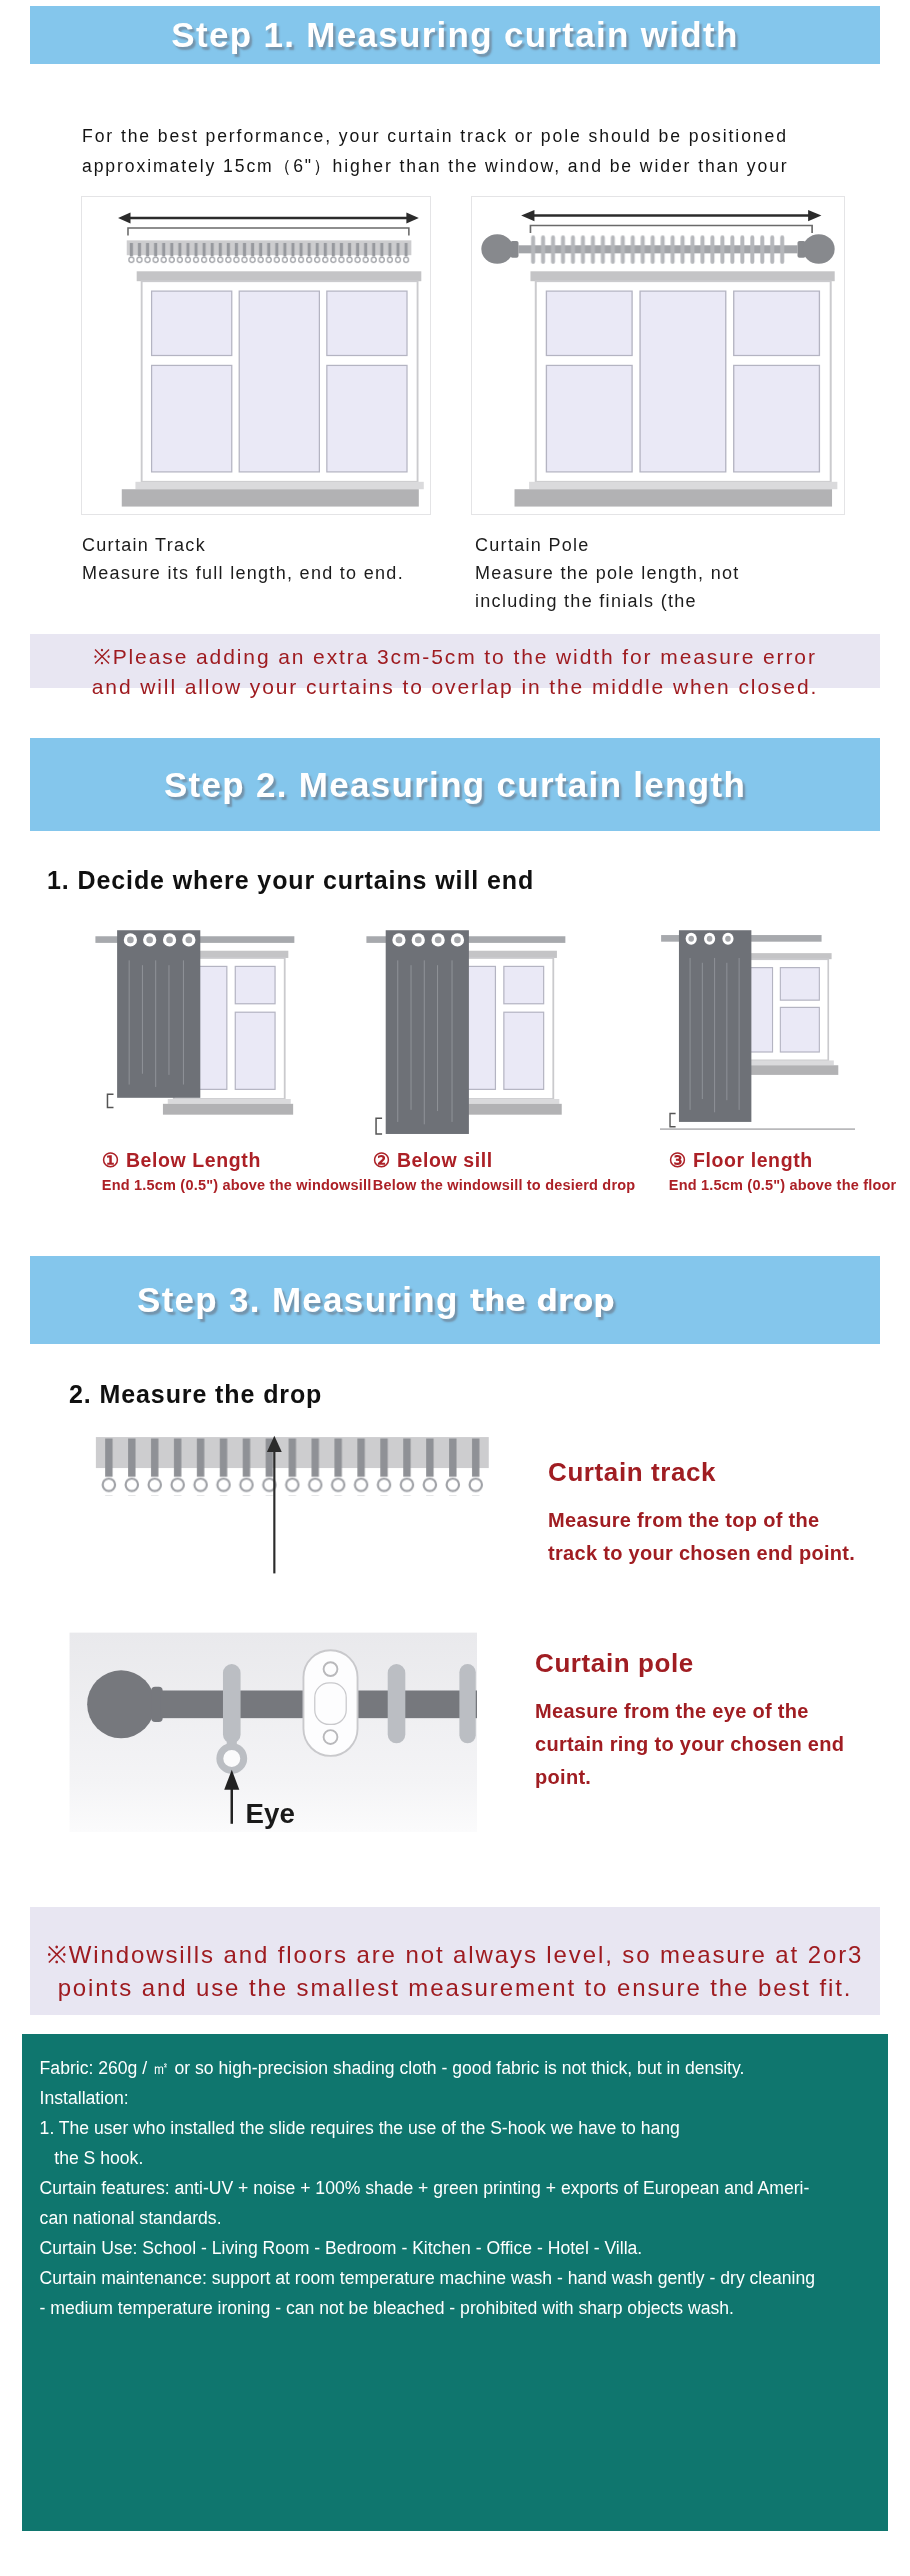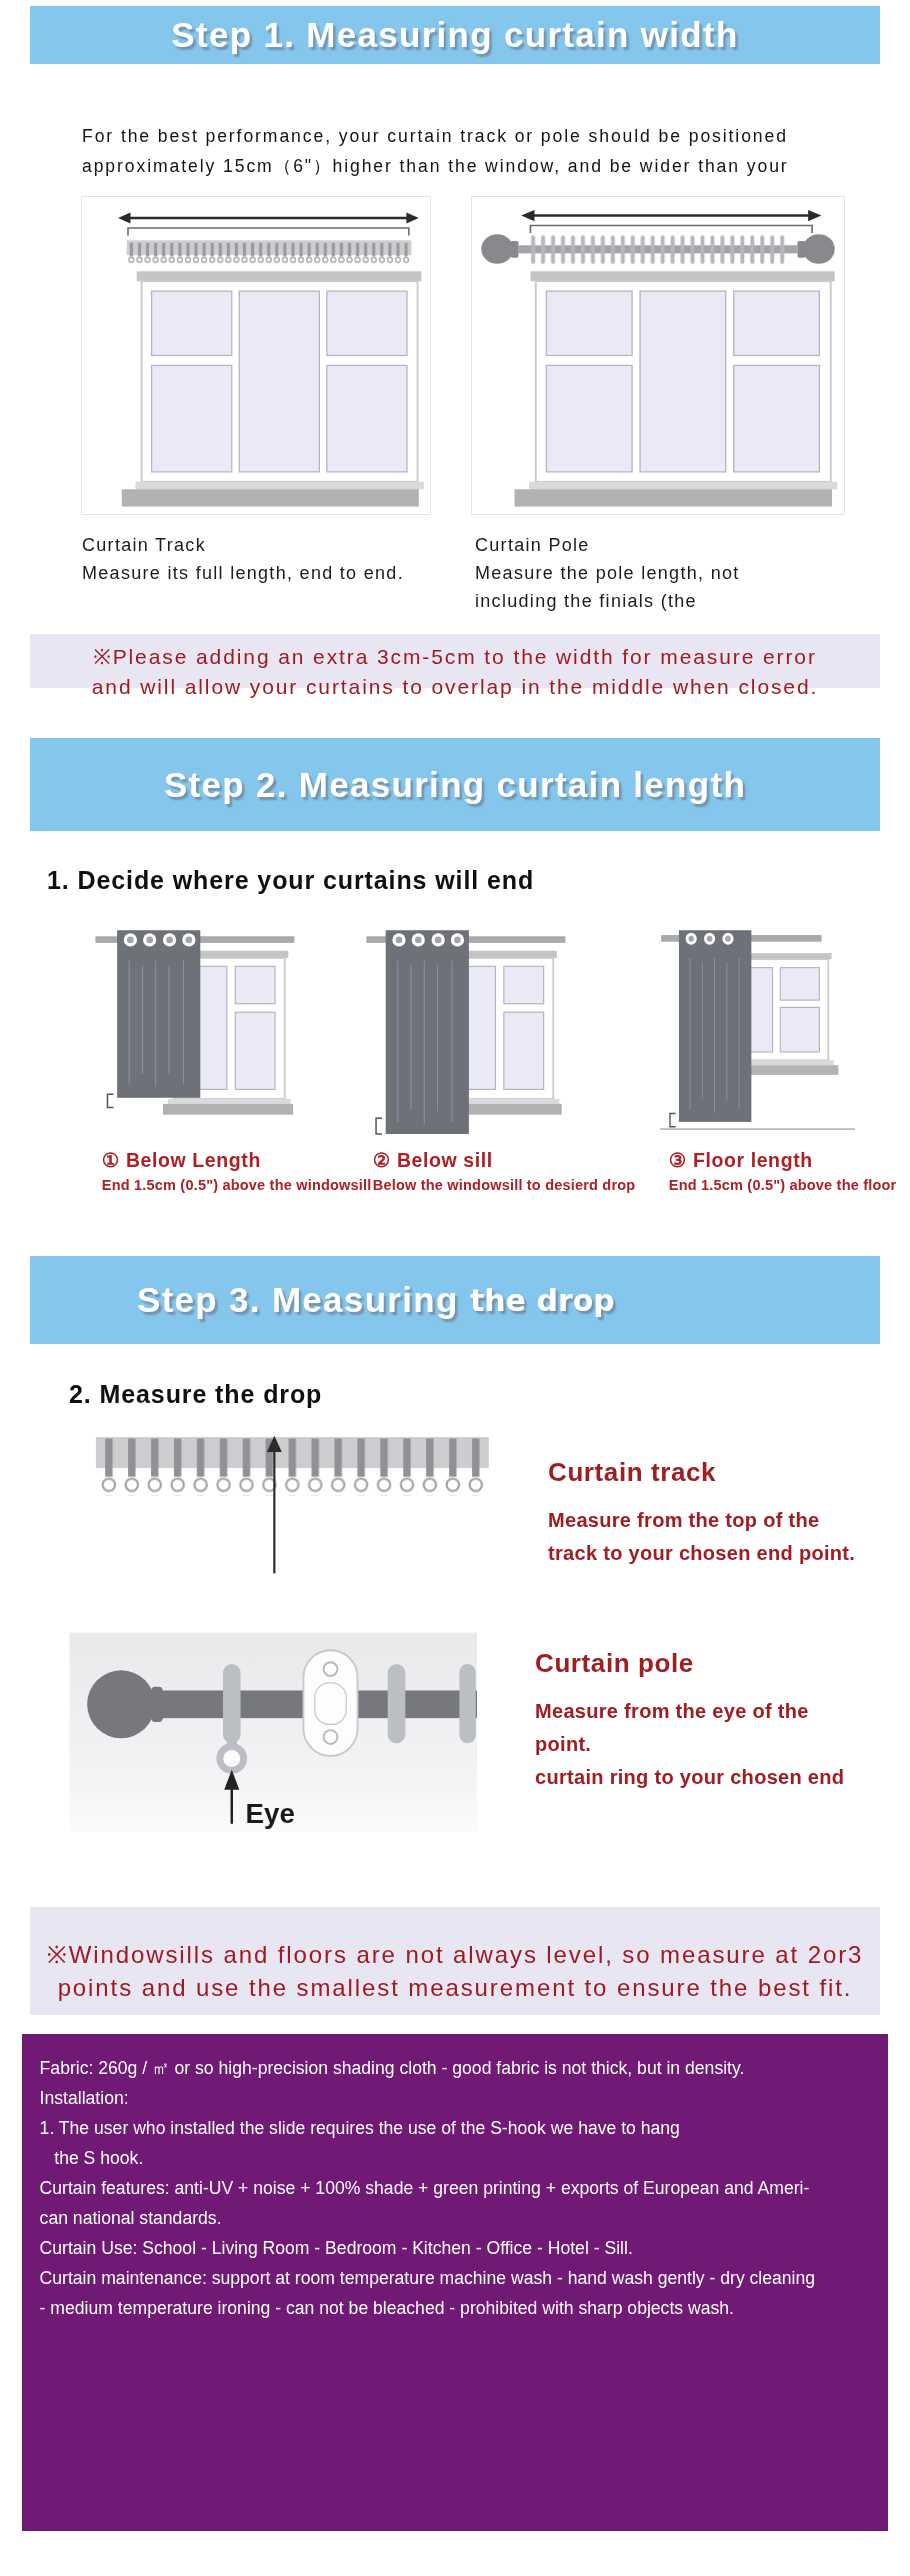--- a/index.html
+++ b/index.html
@@ -53,21 +53,21 @@
   .mrow { display:flex; align-items:flex-start; }
   #trackrow { margin:22.6px 0 0 81px; }
   #polerow  { margin:39px 0 0 62px; }
   .minfo { margin-left:58px; }
   #trackrow .minfo { margin-top:25px; }
   #polerow  .minfo { margin-top:33px; }
   .rtitle { color:#A01D22; font-weight:bold; font-size:26px; letter-spacing:0.6px; }
   .rbody  { margin-top:16.4px; color:#A01D22; font-weight:bold; font-size:20px; line-height:33px; letter-spacing:0.3px; white-space:nowrap; }
 
   .details {
-    margin:19px 22px 0 22px; height:497px; background:#701a75;
+    margin:19px 22px 0 22px; height:497px; background:#0f766e;
     padding:19px 17.6px; color:#fff;
   }
   .details .dline { font-size:17.6px; line-height:30px; white-space:pre-wrap; }
 </style>
 </head>
 <body>
 
 <div class="banner" id="banner1">
   <div class="btitle">Step 1. Measuring curtain width</div>
 </div>
@@ -347,35 +347,35 @@
     <g>
       <line x1="270" y1="332" x2="270" y2="256" stroke="#222" stroke-width="4"></line>
       <polygon points="270,246 258,278 282,278" fill="#222"></polygon>
     </g>
     <text x="292" y="330" font-size="44" font-weight="bold" fill="#1A1A1A">Eye</text>
   </svg>
   <div class="minfo">
     <div class="rtitle">Curtain pole</div>
     <div class="rbody">
       <div>Measure from the eye of the</div>
+      <div>curtain ring to your chosen end</div>
       <div>point.</div>
-      <div>curtain ring to your chosen end</div>
     </div>
   </div>
 </div>
 
 <div class="note" id="note2">
   <div>※Windowsills and floors are not always level, so measure at 2or3</div>
   <div>points and use the smallest measurement to ensure the best fit.</div>
 </div>
 
 <div class="details">
   <div class="dline">Fabric: 260g / ㎡ or so high-precision shading cloth - good fabric is not thick, but in density.</div>
   <div class="dline">Installation:</div>
   <div class="dline">1. The user who installed the slide requires the use of the S-hook we have to hang</div>
   <div class="dline">   the S hook.</div>
   <div class="dline">Curtain features: anti-UV + noise + 100% shade + green printing + exports of European and Ameri-</div>
   <div class="dline">can national standards.</div>
-  <div class="dline">Curtain Use: School - Living Room - Bedroom - Kitchen - Office - Hotel - Sill.</div>
+  <div class="dline">Curtain Use: School - Living Room - Bedroom - Kitchen - Office - Hotel - Villa.</div>
   <div class="dline">Curtain maintenance: support at room temperature machine wash - hand wash gently - dry cleaning</div>
   <div class="dline">- medium temperature ironing - can not be bleached - prohibited with sharp objects wash.</div>
 </div>
 
 
 </body></html>

